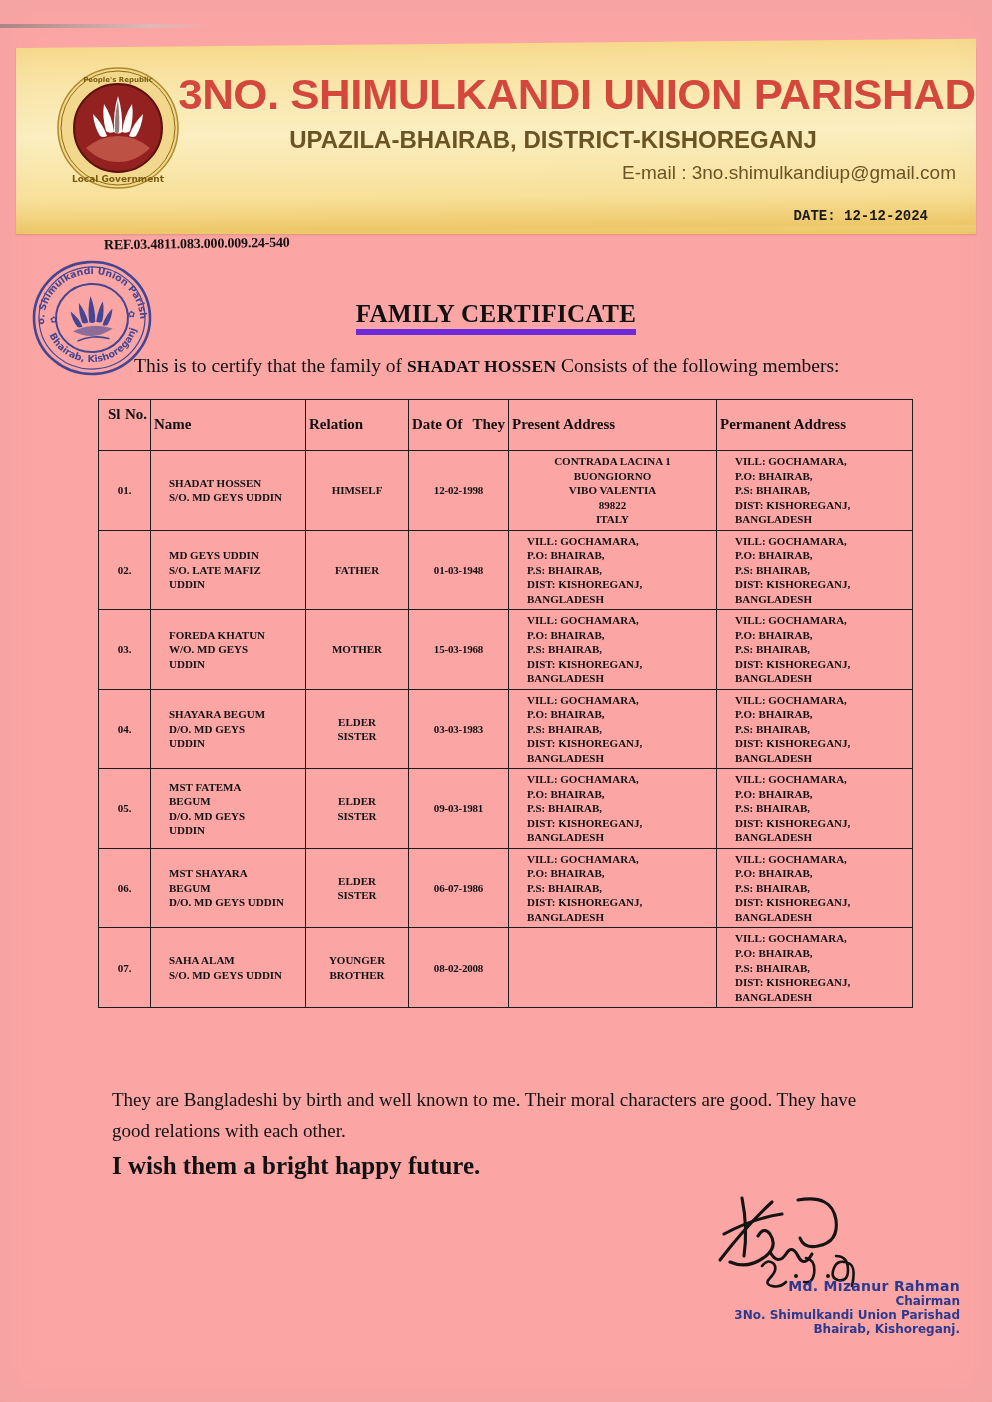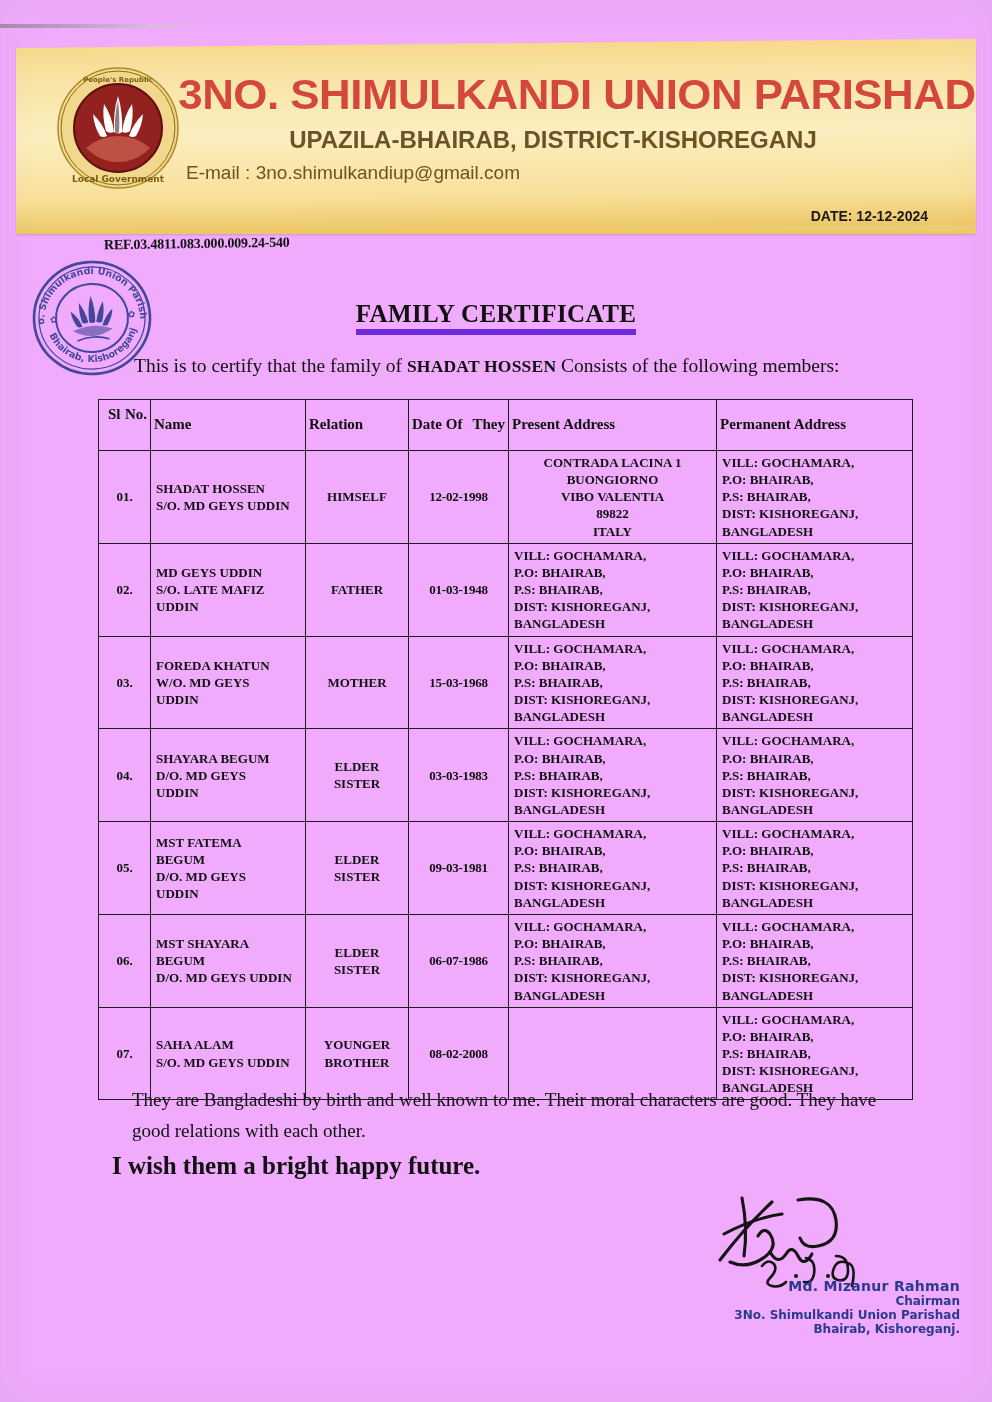--- a/index.html
+++ b/index.html
@@ -6,21 +6,21 @@
   body{
     width:992px;height:1402px;
     background:#ffffff;
     font-family:"Liberation Serif", serif;
     color:#111;
     position:relative;
     overflow:hidden;
   }
   .page{
     position:absolute;inset:0;
-    background:#f0abfc;
+    background:#fca5a5;
   }
 
   
   .letterhead{
     position:absolute;left:16px;top:48px;width:960px;height:186px;
     background:linear-gradient(180deg,#f7d98c 0%,#f9e4a6 18%,#fbeec0 48%,#f8e09a 82%,#edc768 100%);
     box-shadow:0 1px 2px rgba(120,90,20,.25);
   }
   .lh-skew{
     position:absolute;left:0;top:0;width:100%;height:100%;
@@ -46,29 +46,29 @@
     position:absolute;left:152px;top:78px;width:770px;
     text-align:center;
     font-family:"Liberation Sans", sans-serif;
     font-weight:bold;
     font-size:24px;
     color:#6b5424;
     white-space:nowrap;
   }
   .org-email{
     position:absolute;left:170px;top:114px;width:770px;
-    text-align:left;
+    text-align:right;
     font-family:"Liberation Sans", sans-serif;
     font-size:19px;
     color:#6b5424;
     white-space:nowrap;
   }
   .lh-date{
     position:absolute;right:48px;top:160px;
-    font-family:Liberation Sans, sans-serif;
+    font-family:Liberation Mono, monospace;
     font-weight:bold;font-size:14px;color:#1a1a1a;
     white-space:nowrap;
   }
 
   
   .ref{
     position:absolute;left:104px;top:236px;
     font-weight:bold;font-size:14px;
     letter-spacing:-0.2px;
     transform:rotate(-0.8deg);
@@ -100,22 +100,22 @@
 
   
   table.fam{
     position:absolute;left:98px;top:399px;width:814px;
     border-collapse:collapse;
     table-layout:fixed;
   }
   table.fam th, table.fam td{
     border:1.6px solid #1c1c1c;
     vertical-align:middle;
-    padding:3px 5px;
-    font-size:13px;
+    padding:3px 18px;
+    font-size:11px;
     font-weight:bold;
     line-height:1.32;
   }
   table.fam th{
     font-size:15px;
     text-align:center;
     height:46px;
     padding:2px 3px;
   }
   .th-stack{display:flex;flex-direction:row;align-items:center;justify-content:space-between;height:40px;}
@@ -125,21 +125,21 @@
   td.c-name{padding-left:12px;}
   td.c-rel{text-align:center;}
   td.c-dob{text-align:center;letter-spacing:-.2px;}
   td.c-addr{padding-left:10px;}
   td.c-addr.center{text-align:center;}
   .lines div{white-space:nowrap;}
 
   
   .closing{
     position:absolute;left:112px;top:1085px;width:770px;
-    font-size:19px;line-height:1.62;margin-left:20px;
+    font-size:19px;line-height:1.62;
   }
   .wish{
     position:absolute;left:112px;top:1152px;
     font-size:25px;font-weight:bold;
   }
 
   
   .sigwrap{
     position:absolute;left:620px;top:1190px;width:340px;height:150px;
   }

